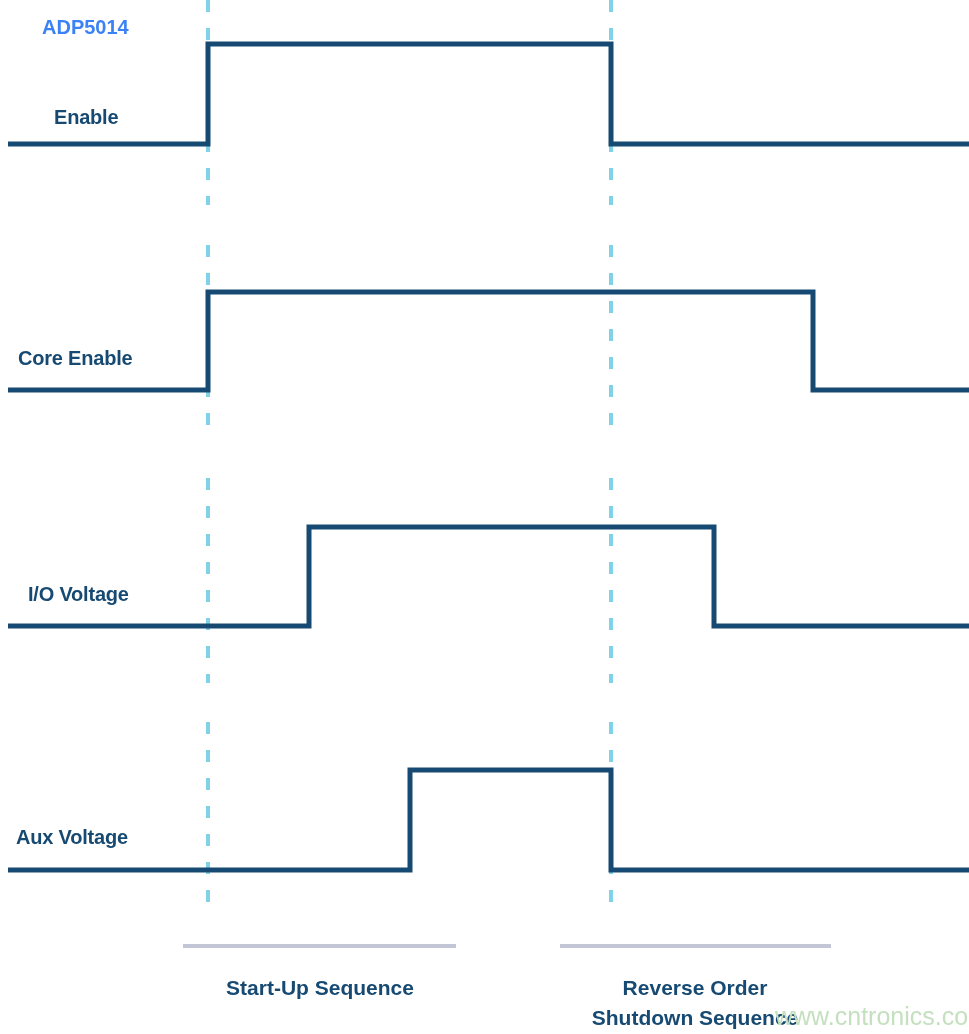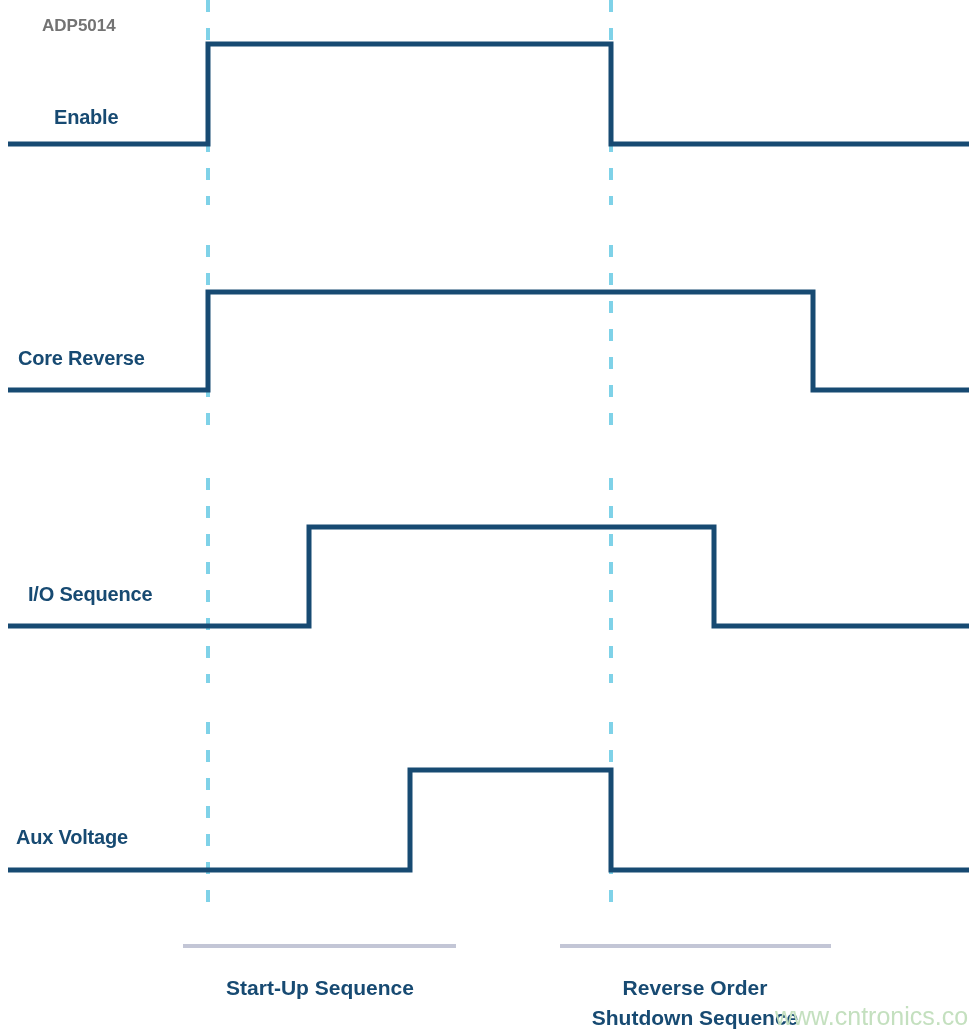--- a/index.html
+++ b/index.html
@@ -30,22 +30,22 @@
     font-weight: bold;
     font-size: 20px;
     color: #174a72;
     letter-spacing: -0.2px;
     white-space: nowrap;
     line-height: 1;
   }
   .part-label {
     position: absolute;
     font-weight: bold;
-    font-size: 17px;
-    color: #737373;
+    font-size: 20px;
+    color: #3b82f6;
     white-space: nowrap;
     line-height: 1;
   }
   .seq-caption {
     position: absolute;
     font-weight: bold;
     font-size: 21px;
     color: #174a72;
     text-align: center;
     line-height: 1.45;
@@ -85,23 +85,23 @@
     <g id="rules-group">
         <line x1="183" x2="456" y1="946" y2="946" stroke="#c3c6d6" stroke-width="4"></line>
         <line x1="560" x2="831" y1="946" y2="946" stroke="#c3c6d6" stroke-width="4"></line>
       </g>
   </svg>
 
   <div class="part-label" style="left:42px; top:17px;">ADP5014</div>
 
   <div class="sig-label" style="left:54px; top:107px;text-align:center;">Enable</div>
 
-  <div class="sig-label" style="left:18px; top:348px;">Core Reverse</div>
+  <div class="sig-label" style="left:18px; top:348px;">Core Enable</div>
 
-  <div class="sig-label" style="left:28px; top:584px;">I/O Sequence</div>
+  <div class="sig-label" style="left:28px; top:584px;">I/O Voltage</div>
 
   <div class="sig-label" style="left:16px; top:827px;">Aux Voltage</div>
 
   <div class="seq-caption" style="left:545px; top:973px; width:300px;">Reverse Order
 Shutdown Sequence</div>
 
   <div class="seq-caption" style="left:170px; top:973px; width:300px;">Start-Up Sequence</div>
 
   <div class="watermark" style="left:775px; top:1004px;">www.cntronics.com</div>
 

